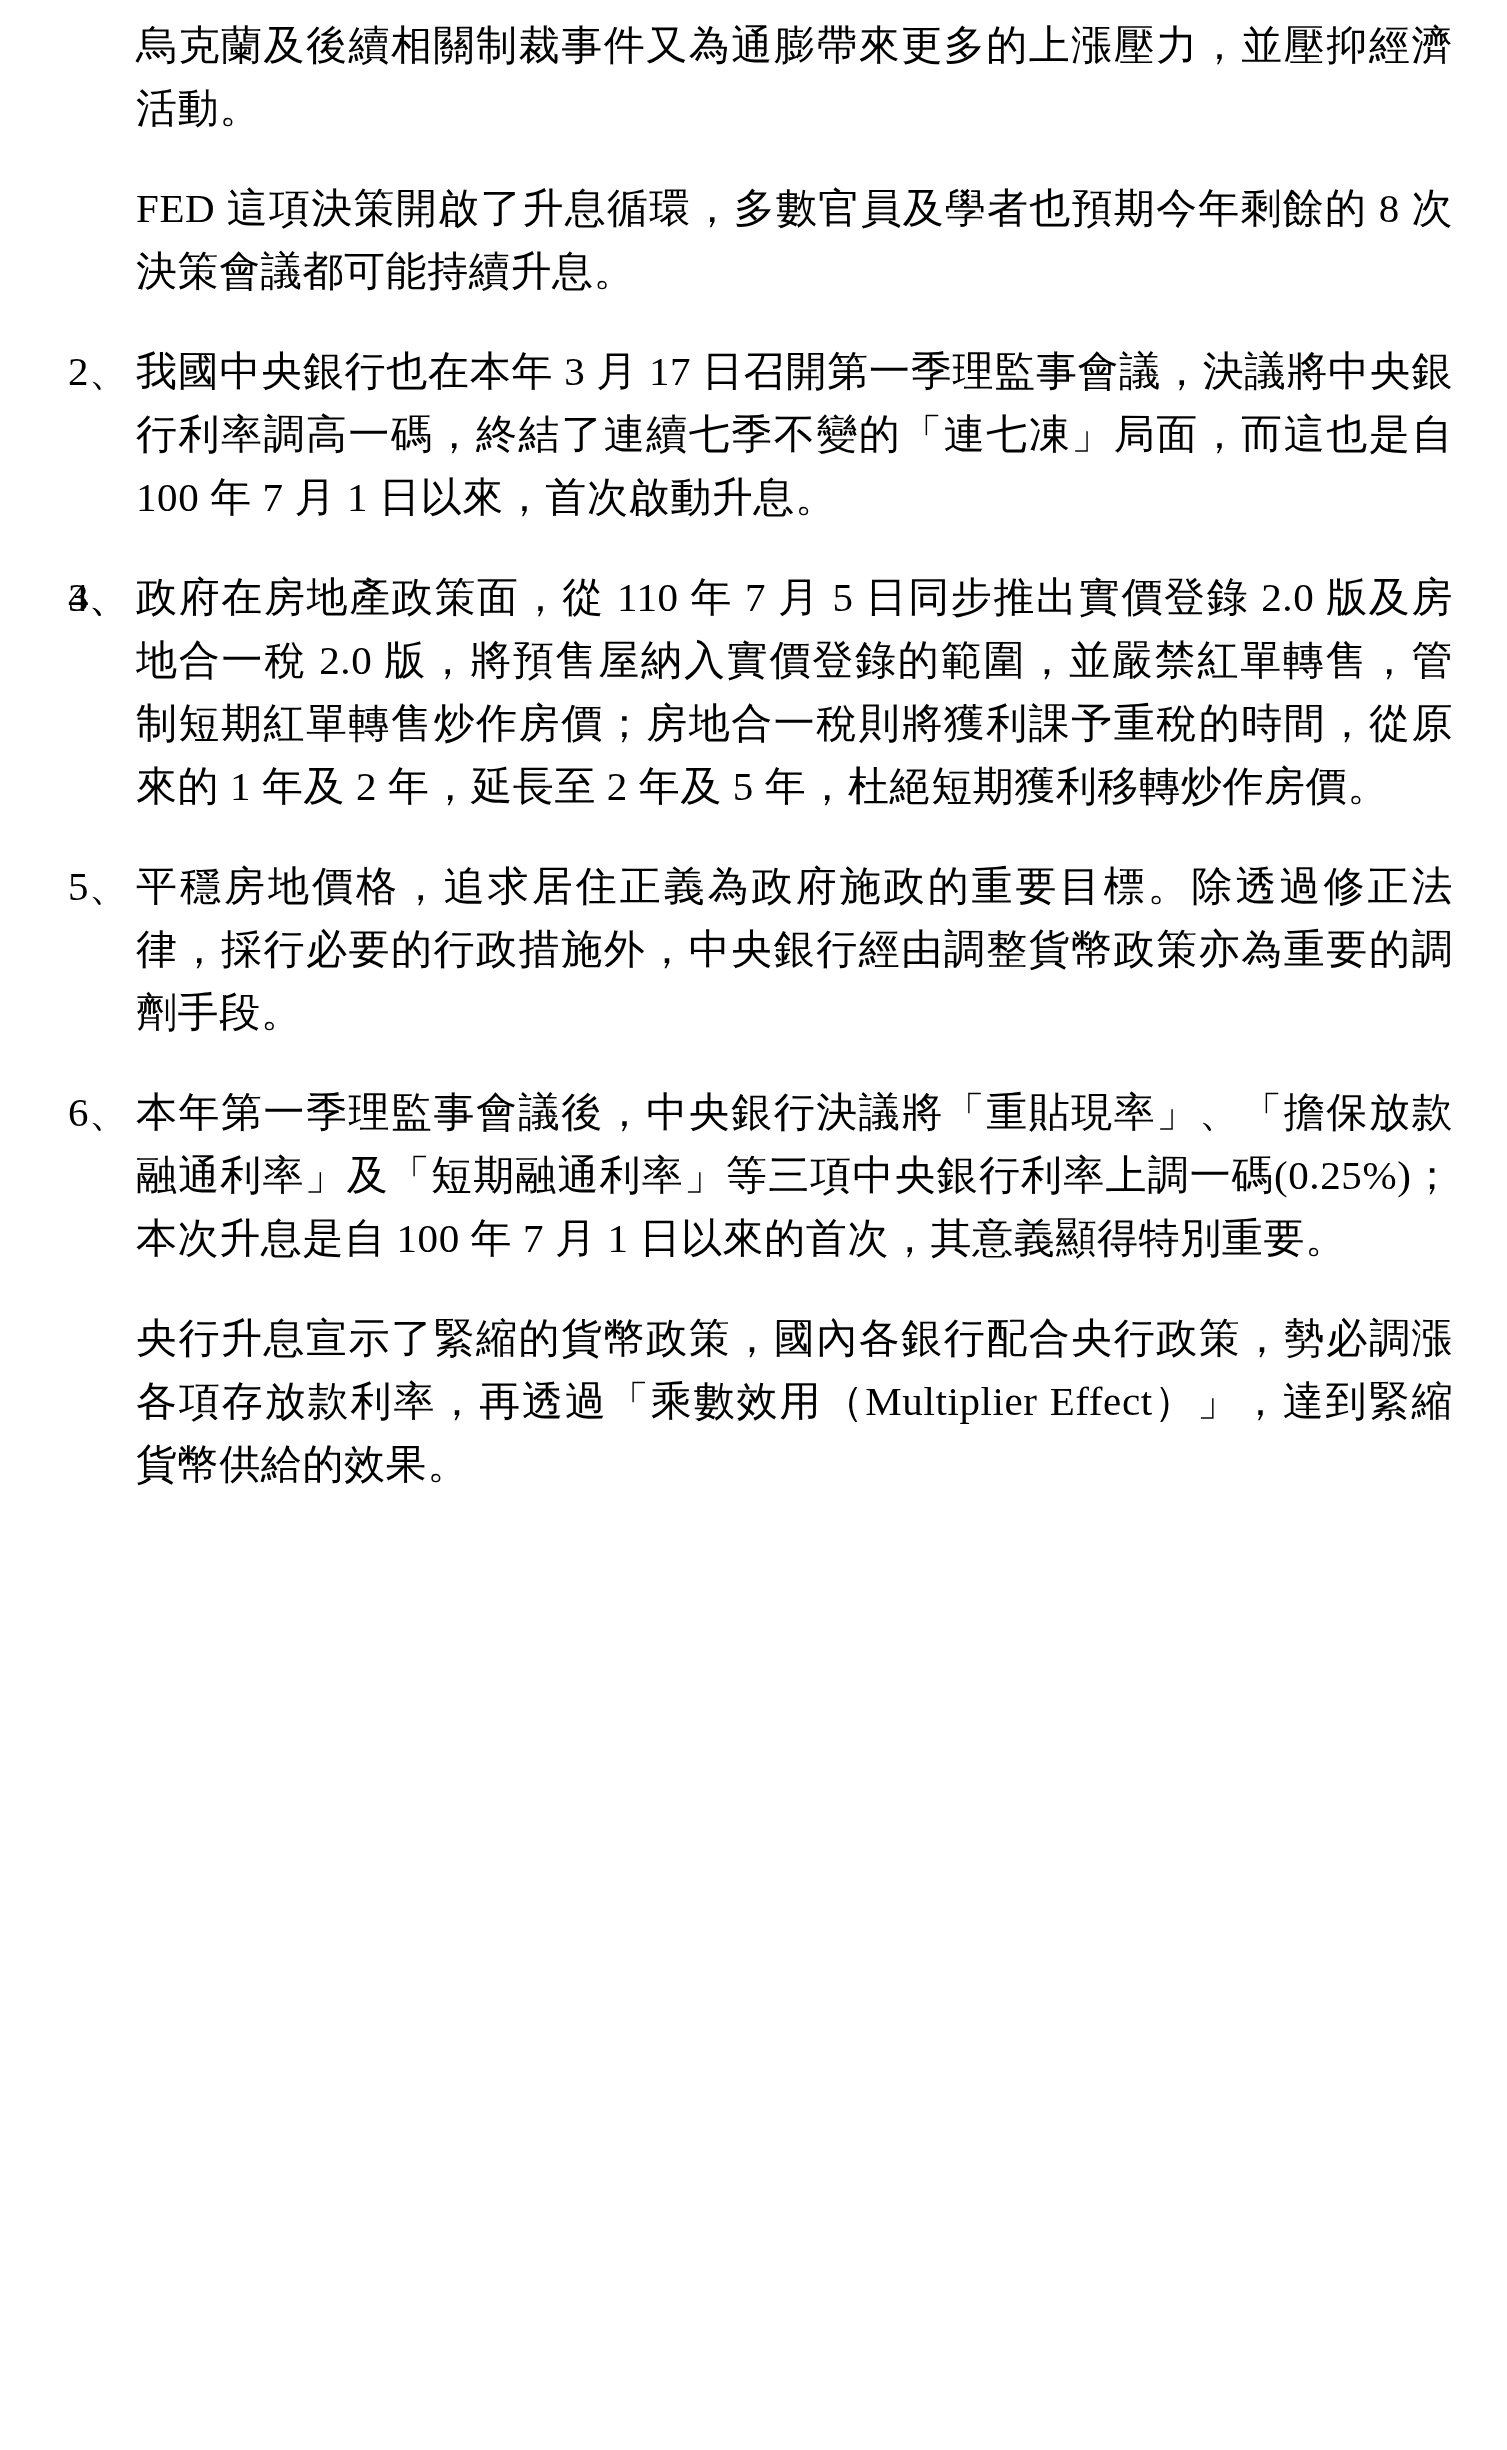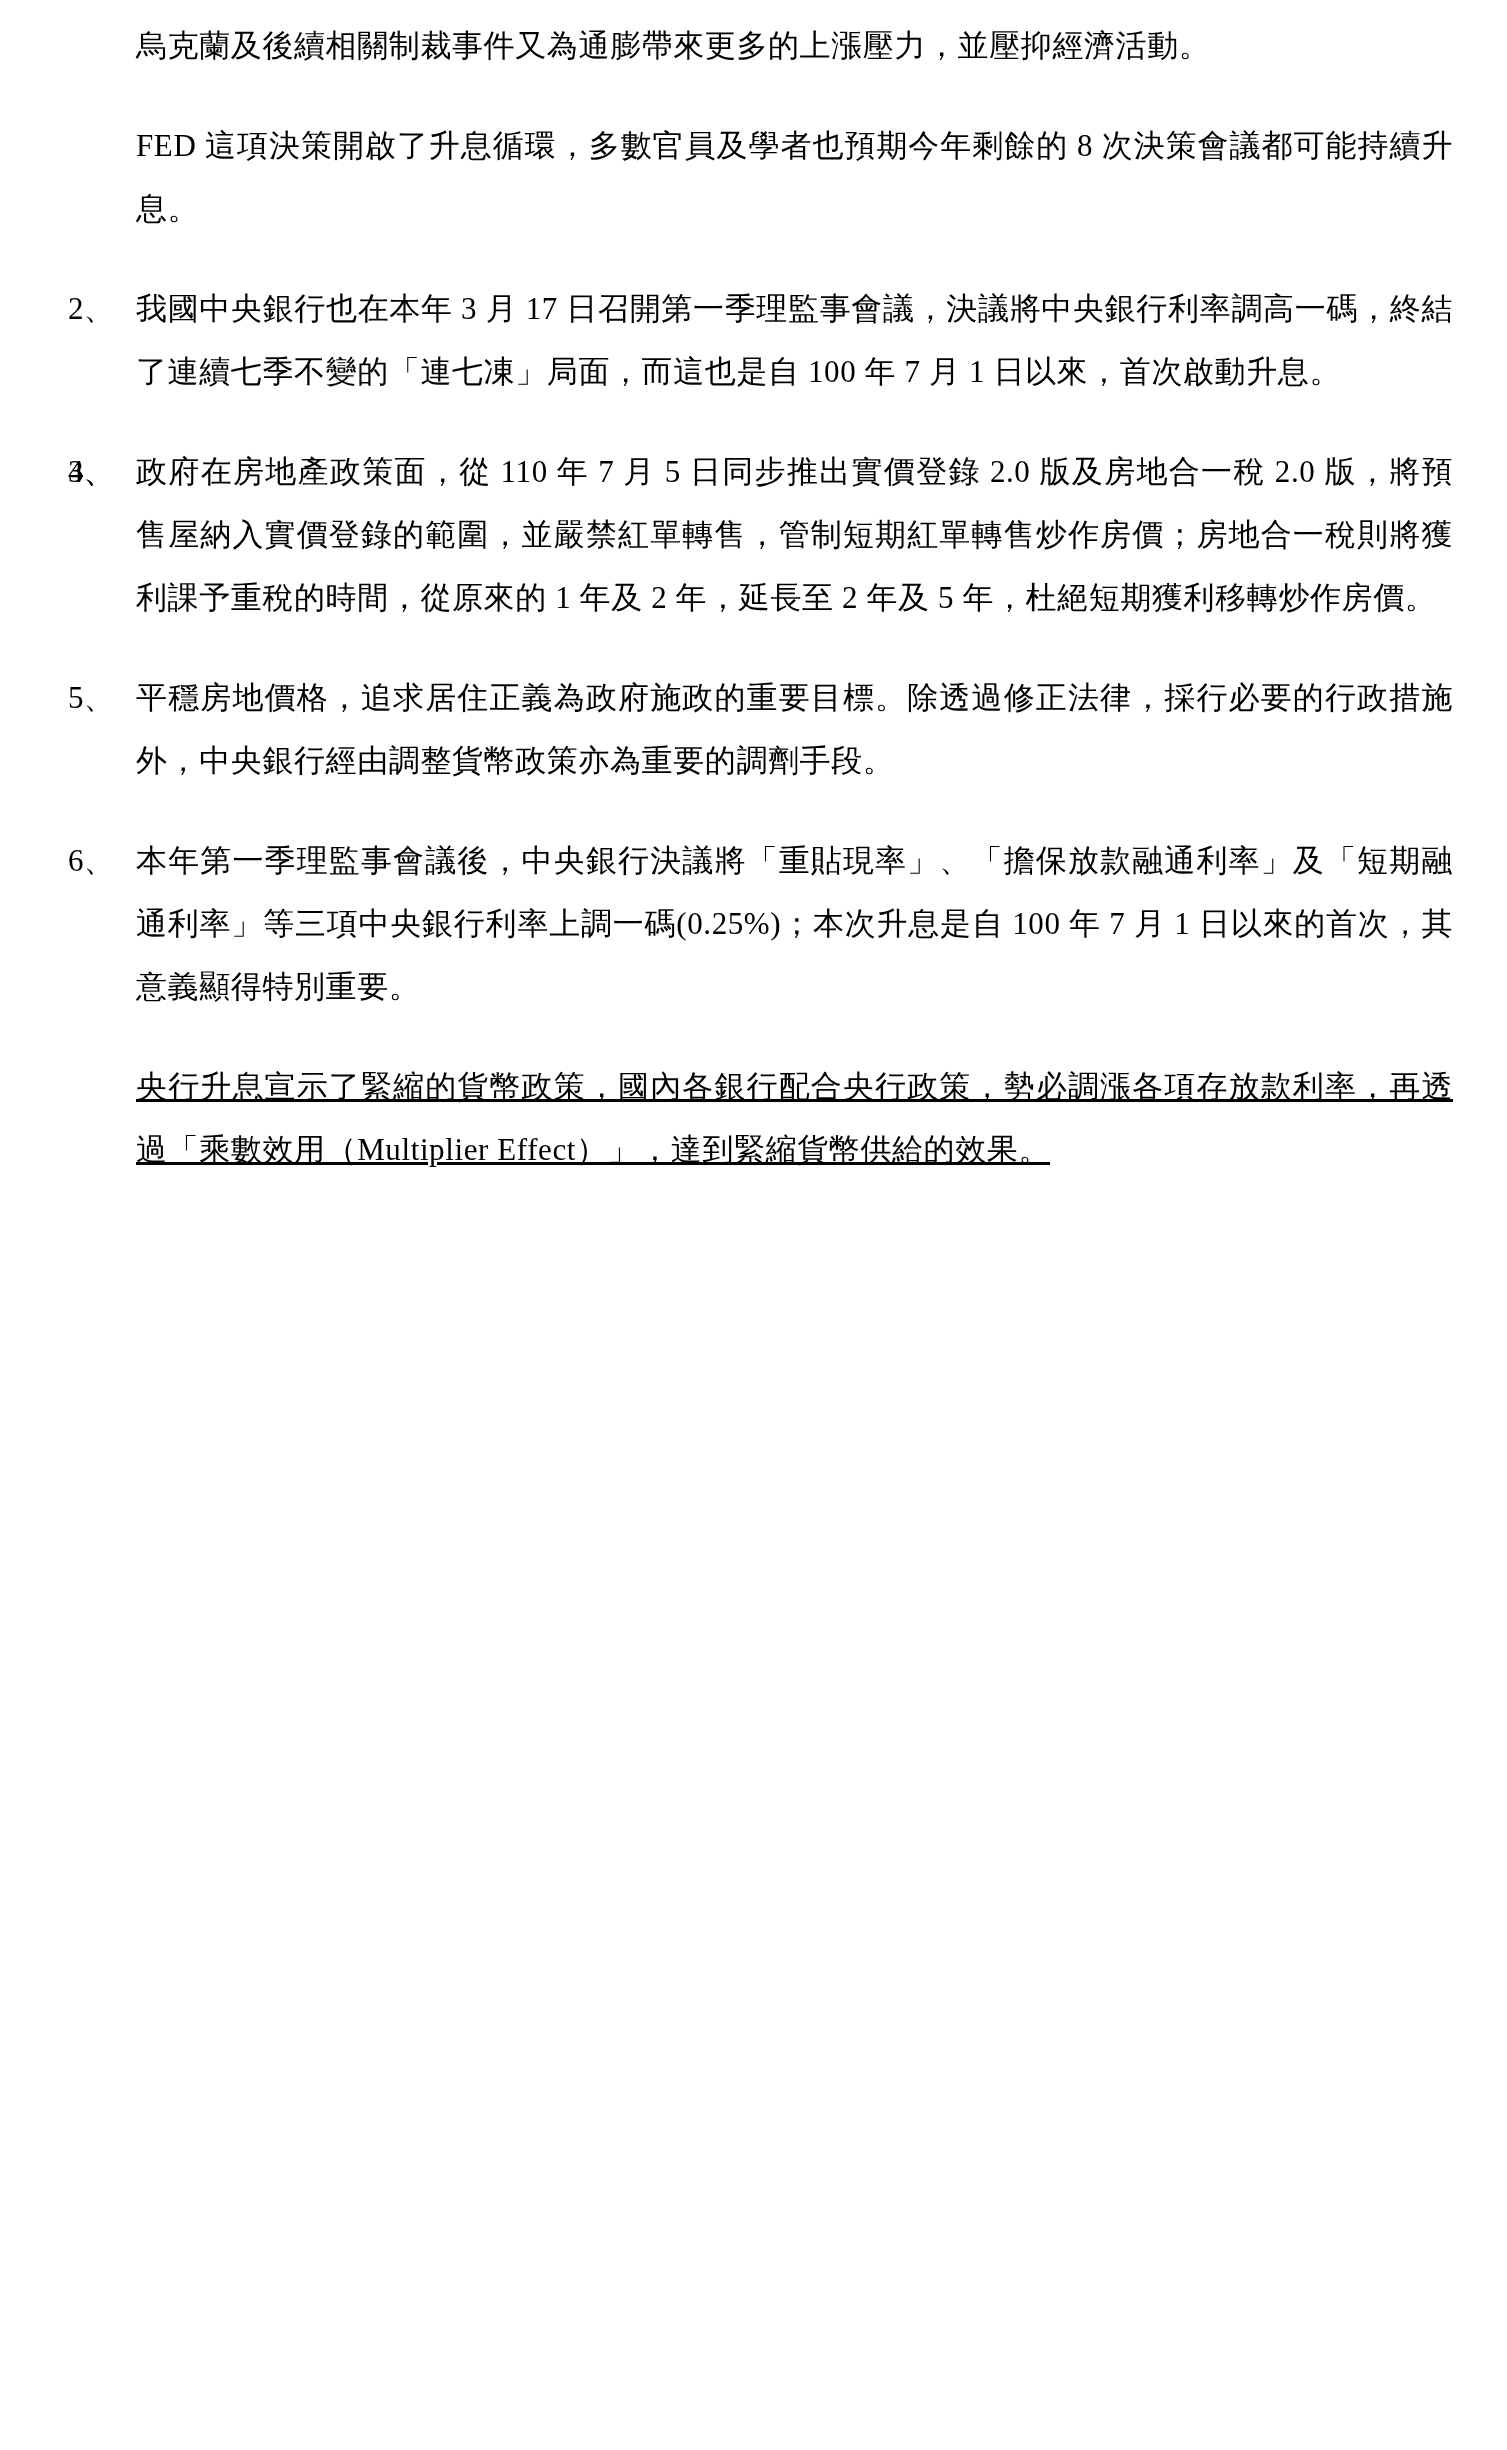--- a/index.html
+++ b/index.html
@@ -18,29 +18,29 @@
   .page {
     box-sizing: border-box;
     width: 1508px;
     height: 2450px;
     padding: 14px 55px 26px 68px;
     background: #ffffff;
   }
   .para {
     position: relative;
     padding-left: 68px;
-    font-size: 31px;
+    font-size: 41px;
     line-height: 63px;
     letter-spacing: 0.6px;
     text-align: justify;
     text-justify: inter-character;
     margin: 0 0 37px 0;
     word-break: normal;
   }
-  .para:last-child { margin-bottom: 0; text-decoration: underline; }
+  .para:last-child { margin-bottom: 0; }
   .para .num {
     position: absolute;
     left: 0;
     top: 0;
     letter-spacing: 0;
   }
   
   .speckle {
     position: absolute;
     top: 0; left: 0;

